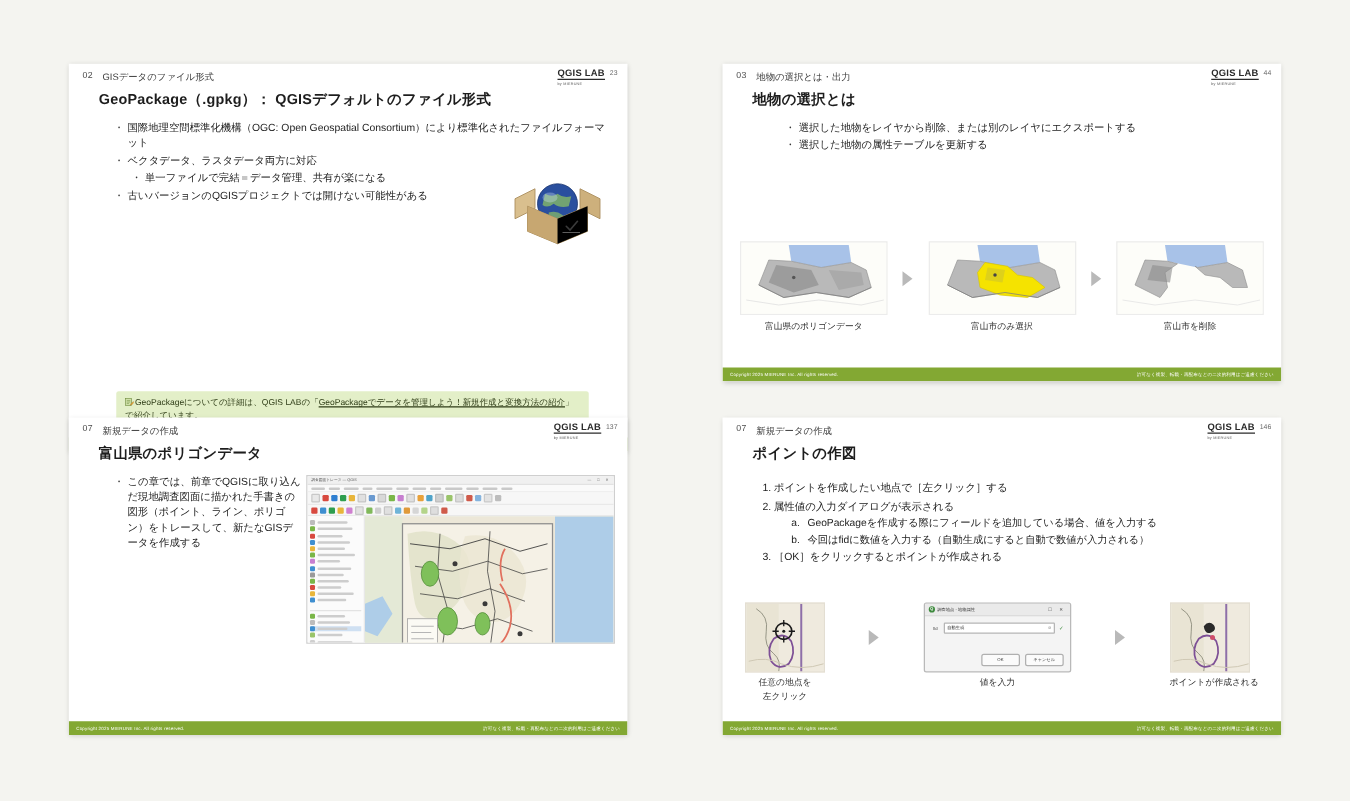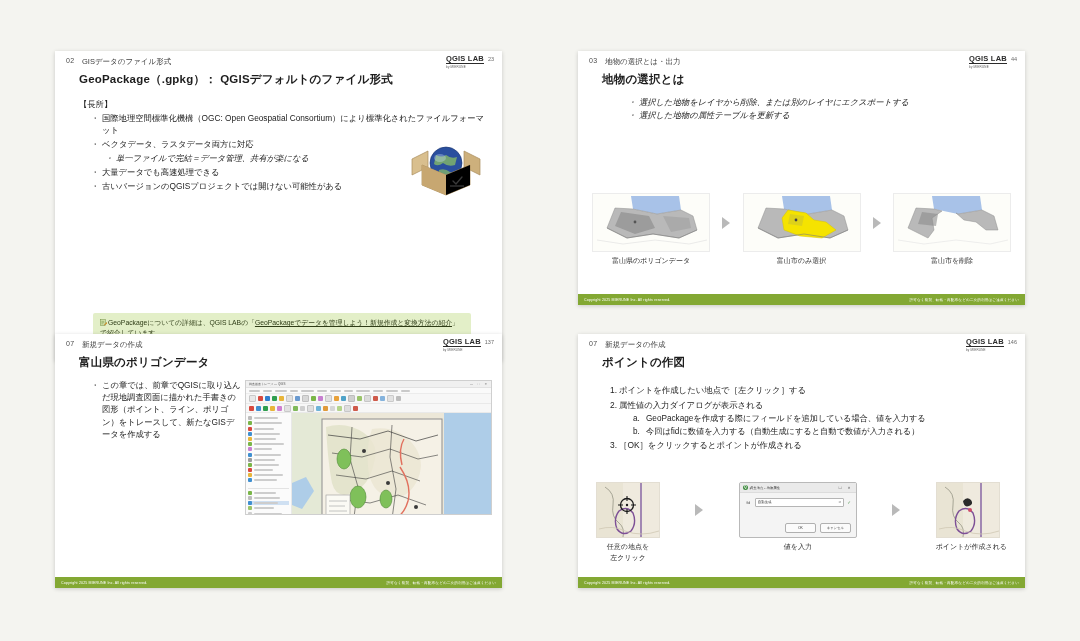--- a/index.html
+++ b/index.html
@@ -52,21 +52,21 @@
   .lvl0{font-size:8.3px;color:#222;margin:4px 0 2px 2px;line-height:1.45;}
   ul.b{list-style:none;margin:0;padding:0;}
   ul.b li{
     position:relative;font-size:8.3px;color:#222;line-height:1.5;
     margin:1.5px 0;padding-left:11px;
   }
   ul.b li::before{
     content:"・";position:absolute;left:0;top:0;color:#333;
   }
   ul.b.ind1{margin-left:14px;}
-  ul.b.ind2{margin-left:28px;font-style:italic;}
+  ul.b.ind2{margin-left:28px;}
   .bold{font-weight:bold;}
 
   ol.num{list-style:none;margin:4px 0 0 4px;padding:0;counter-reset:n;}
   ol.num>li{
     position:relative;font-size:8.4px;color:#222;line-height:1.62;
     padding-left:15px;margin:1px 0;
   }
   ol.num>li>.mark{position:absolute;left:0;top:0;width:13px;text-align:right;}
   ol.sub{list-style:none;margin:0 0 0 14px;padding:0;}
   ol.sub>li{
@@ -191,30 +191,26 @@
           <div class="logo-main">QGIS LAB</div>
           <div class="logo-sub">by MIERUNE</div>
         </div>
         <div class="page-no">23</div>
       </div>
     </div>
 
     <div class="s-title">GeoPackage（.gpkg）： QGISデフォルトのファイル形式</div>
 
     <div class="body">
-      <div class="lvl0">【長所】</div>
       <ul class="b ind1">
         <li>国際地理空間標準化機構（OGC: Open Geospatial Consortium）により標準化されたファイルフォーマット</li>
         <li>ベクタデータ、ラスタデータ両方に対応</li>
       </ul>
       <ul class="b ind2">
         <li>単一ファイルで完結＝データ管理、共有が楽になる</li>
-      </ul>
-      <ul class="b ind1">
-        <li>大量データでも高速処理できる</li>
       </ul>
       <ul class="b ind1">
         <li>古いバージョンのQGISプロジェクトでは開けない可能性がある</li>
       </ul>
     </div>
 
     <div class="boxart">
       <svg viewBox="0 0 80 62" width="80" height="62">
         <polygon points="6,22 22,14 22,30 6,38" fill="#d9bf8e" stroke="#a98d5c" stroke-width="0.7"></polygon>
         <polygon points="74,22 58,14 58,30 74,38" fill="#cdb07c" stroke="#a98d5c" stroke-width="0.7"></polygon>

